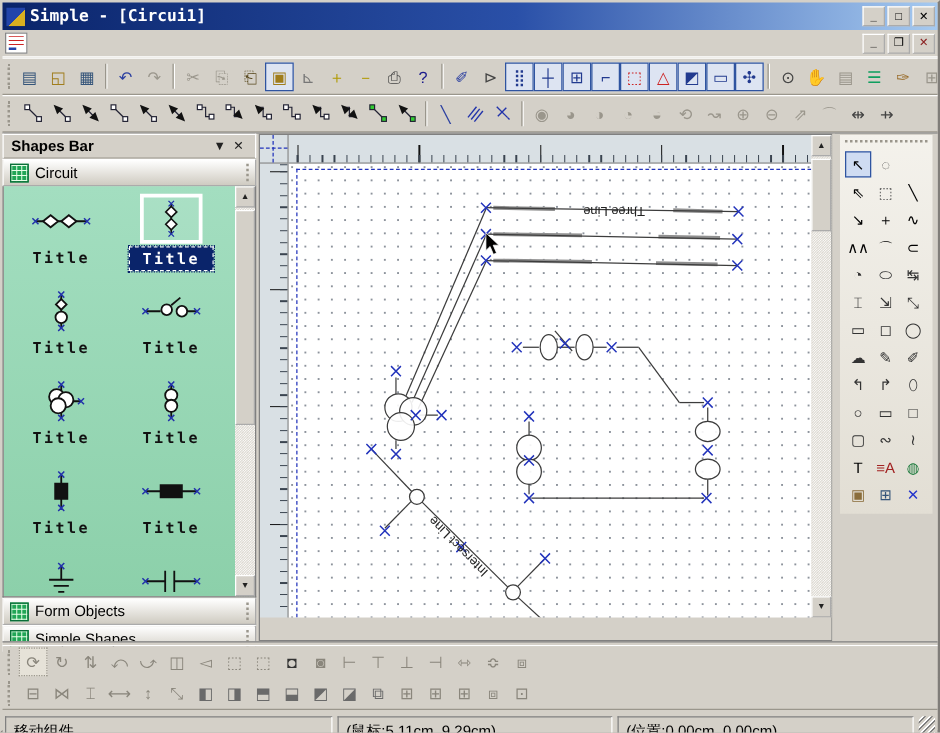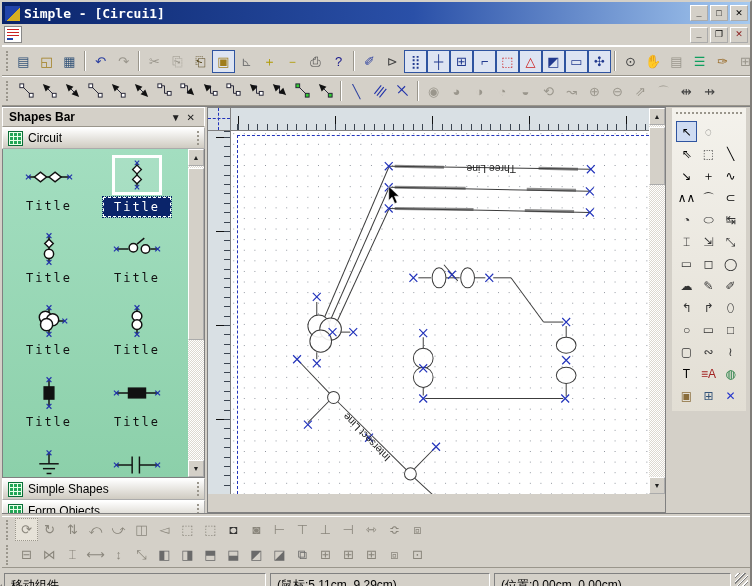--- a/index.html
+++ b/index.html
@@ -47,21 +47,21 @@
   .tb-close,.tb-drop{font-size:10px;font-weight:bold;padding:0 3px;color:#222;}
   .section-hdr{height:20px;flex:0 0 20px;display:flex;align-items:center;gap:5px;padding:0 5px;
      background:linear-gradient(180deg,#ffffff,#cfcbc1);border:1px outset #fff;font-size:12px;}
   .grid-ico{width:13px;height:13px;background-color:#21a556;border:1px solid #0a6e38;
      background-image:linear-gradient(#e8ffe8 1px,transparent 1px),linear-gradient(90deg,#e8ffe8 1px,transparent 1px);
      background-size:4px 4px;}
   .section-hdr .sp{flex:1}
   .hdr-grip{width:4px;height:14px;border-right:2px dotted #9a968c;}
   .tb-content{flex:0 0 328px;height:328px;background:linear-gradient(180deg,#a3dec0,#8cd0aa);
      border:1px solid #808080;border-top:none;position:relative;overflow:hidden;display:flex;}
-  .tb-grid{flex:1;display:flex;flex-wrap:wrap;align-content:flex-start;padding:6px 4px 0 2px;overflow:hidden;}
+  .tb-grid{flex:1;display:flex;flex-wrap:wrap;align-content:flex-start;padding:6px 4px 0 2px;overflow:hidden;font-weight:bold;}
   .tb-item{width:88px;height:72px;display:flex;flex-direction:column;align-items:center;}
   .tb-sym{width:56px;height:38px;margin-top:3px;display:flex;align-items:center;justify-content:center;}
   .tb-label{margin-top:2px;font-family:"DejaVu Sans Mono",monospace;font-size:12px;letter-spacing:2px;color:#111;
      padding:1px 6px;}
   .tb-item.selected .tb-sym{border:3px solid #fff;background:rgba(255,255,255,.08);width:44px;height:34px;margin-top:0;}
   .tb-item.selected .tb-label{background:#0a246a;color:#fff;border:1px dashed #fff;outline:1px dotted #0a246a;
      padding:2px 10px;}
   
   .vsb{width:16px;flex:0 0 16px;display:flex;flex-direction:column;background-color:#dcd8d0;
      background-image:linear-gradient(45deg,#fff 25%,transparent 25% 75%,#fff 75%),
@@ -626,27 +626,27 @@
         <div class="vsb">
           <div class="sb-btn">▲</div>
           <div class="sb-track">
               <div class="sb-thumb" style="top:2px;height:170px;"></div>
             </div>
           <div class="sb-btn">▼</div>
         </div>
       </div>
       <div class="section-hdr">
         <span class="grid-ico"></span>
-        <span>Simple Shapes</span>
+        <span>Form Objects</span>
         <span class="sp"></span>
           <span class="hdr-grip"></span>
       </div>
       <div class="section-hdr">
         <span class="grid-ico"></span>
-        <span>Form Objects</span>
+        <span>Simple Shapes</span>
         <span class="sp"></span>
           <span class="hdr-grip"></span>
       </div>
     </div>
 
     <div class="canvas-col">
       <div class="corner"></div>
       <div class="hruler">
 
       <span class="num" style="left: 10px;"></span>

